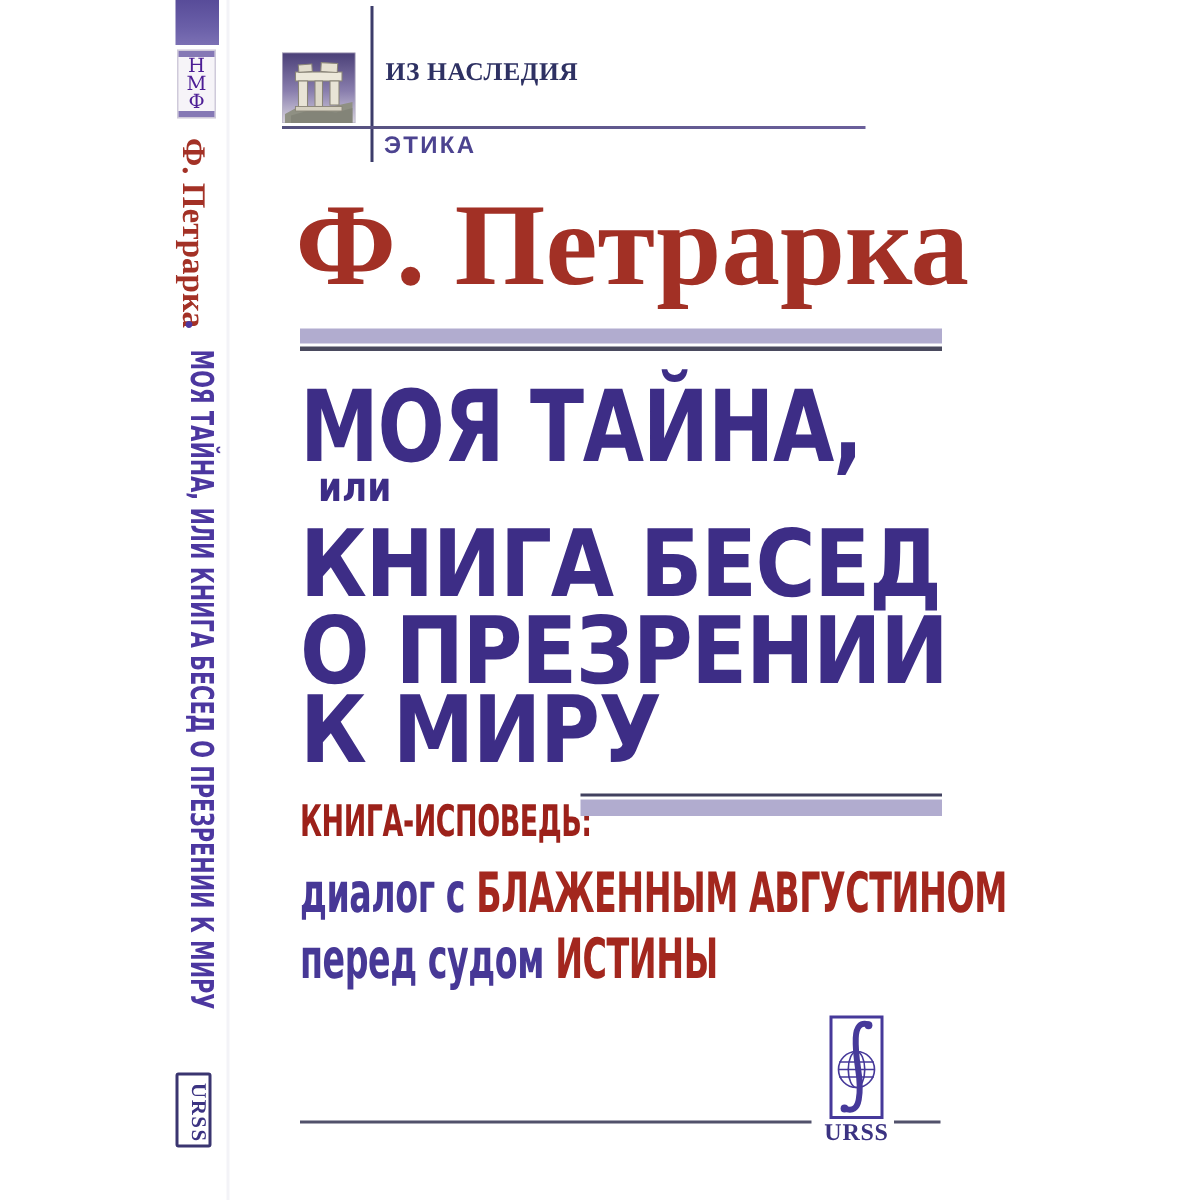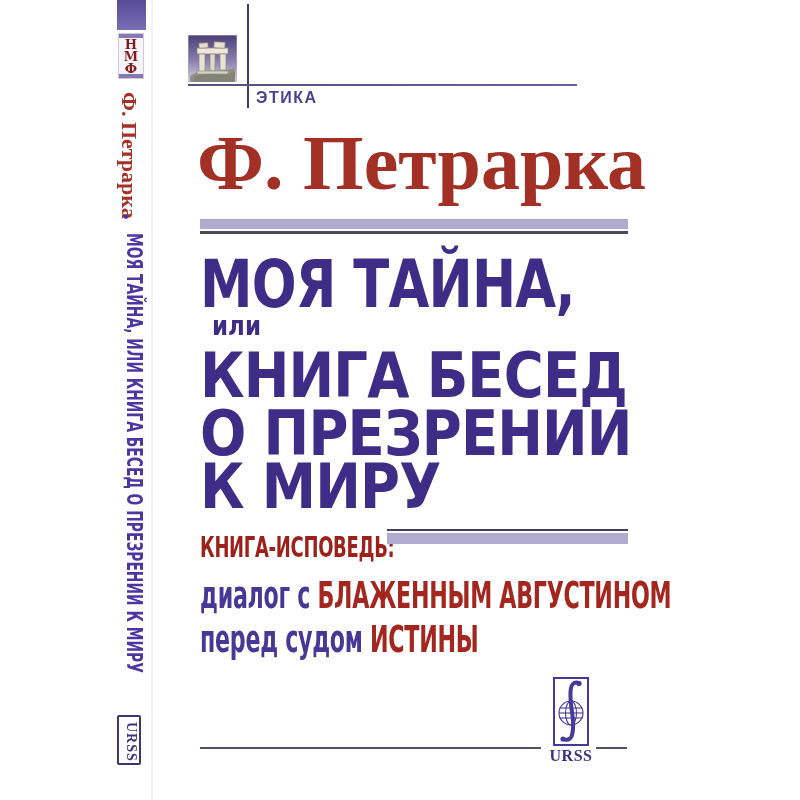--- a/index.html
+++ b/index.html
@@ -9,22 +9,22 @@
   }
   
   .spine-top-block{position:absolute;left:117px;top:0;width:29px;height:30px;
     background:linear-gradient(180deg,#584c99 0%,#6a5fa8 60%,#7b70b4 100%);}
   .spine-fold{position:absolute;left:151px;top:0;width:2px;height:800px;background:#f3f3f7;}
   .monogram{position:absolute;left:118px;top:33px;width:26px;height:46px;
     background:#f6f4f8;border:1px solid #cfcada;box-sizing:border-box;}
   .monogram .strip{position:absolute;left:0;width:100%;height:4px;background:#8578b5;}
   .monogram .strip.top{top:0}.monogram .strip.bot{bottom:0}
   .monogram .letters{position:absolute;left:0;top:5px;width:100%;text-align:center;
-    font-family:"DejaVu Serif",serif;font-weight:bold;font-size:13px;line-height:12px;
-    color:#7f1d1d;word-break:break-all;letter-spacing:0;}
+    font-family:"DejaVu Serif",serif;font-weight:normal;font-size:13px;line-height:12px;
+    color:#4c1d95;word-break:break-all;letter-spacing:0;}
   .rot{position:absolute;transform-origin:0 0;white-space:nowrap;line-height:1;}
   .spine-author{left:140px;top:92px;transform:rotate(90deg);
     font-family:"Liberation Serif",serif;font-weight:bold;font-size:22px;color:#a33126;}
   .spine-bullet{position:absolute;left:123px;top:208px;color:#4c37a0;font-size:17px;line-height:1;}
   .spine-title{left:144px;top:233px;transform:rotate(90deg) scaleX(0.66);
     font-family:"DejaVu Sans",sans-serif;font-weight:bold;font-size:21px;
     letter-spacing:0px;color:#4c37a0;}
   .spine-urss{position:absolute;left:117px;top:715px;width:24px;height:50px;
     border:2px solid #3a3570;border-radius:2px;box-sizing:border-box;background:#fff;}
   .spine-urss span{position:absolute;left:19px;top:5px;transform-origin:0 0;transform:rotate(90deg);
@@ -118,20 +118,21 @@
       <rect x="26" y="7" width="11" height="6" fill="#e6e1d2" stroke="#8a8578" stroke-width="0.7" transform="rotate(3 31 10)"></rect>
       <rect x="11" y="19" width="6" height="18" fill="#e8e4d6" stroke="#8a8578" stroke-width="0.7"></rect>
       <rect x="22" y="19" width="5" height="17" fill="#ddd8c8" stroke="#8a8578" stroke-width="0.7"></rect>
       <rect x="32" y="19" width="6" height="16" fill="#e8e4d6" stroke="#8a8578" stroke-width="0.7"></rect>
       <rect x="9" y="36" width="31" height="3" fill="#d6d1c1" stroke="#8a8578" stroke-width="0.6"></rect>
     </svg>
 
     <div class="series-vrule"></div>
 
     <div class="series-title">
+      <div>ИЗ НАСЛЕДИЯ</div>
     </div>
 
     <div class="series-hrule"></div>
     <div class="series-category">ЭТИКА</div>
   </div>
 
   <div class="author">Ф. Петрарка</div>
   <div class="author-bar"></div>
   <div class="author-line"></div>
 

